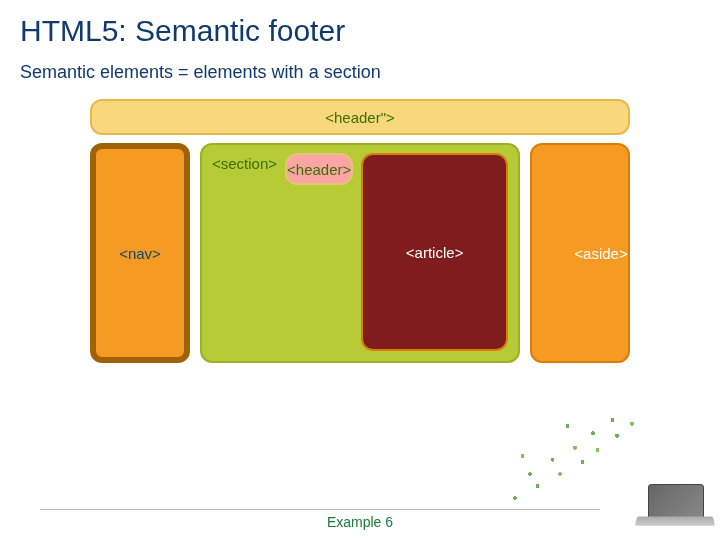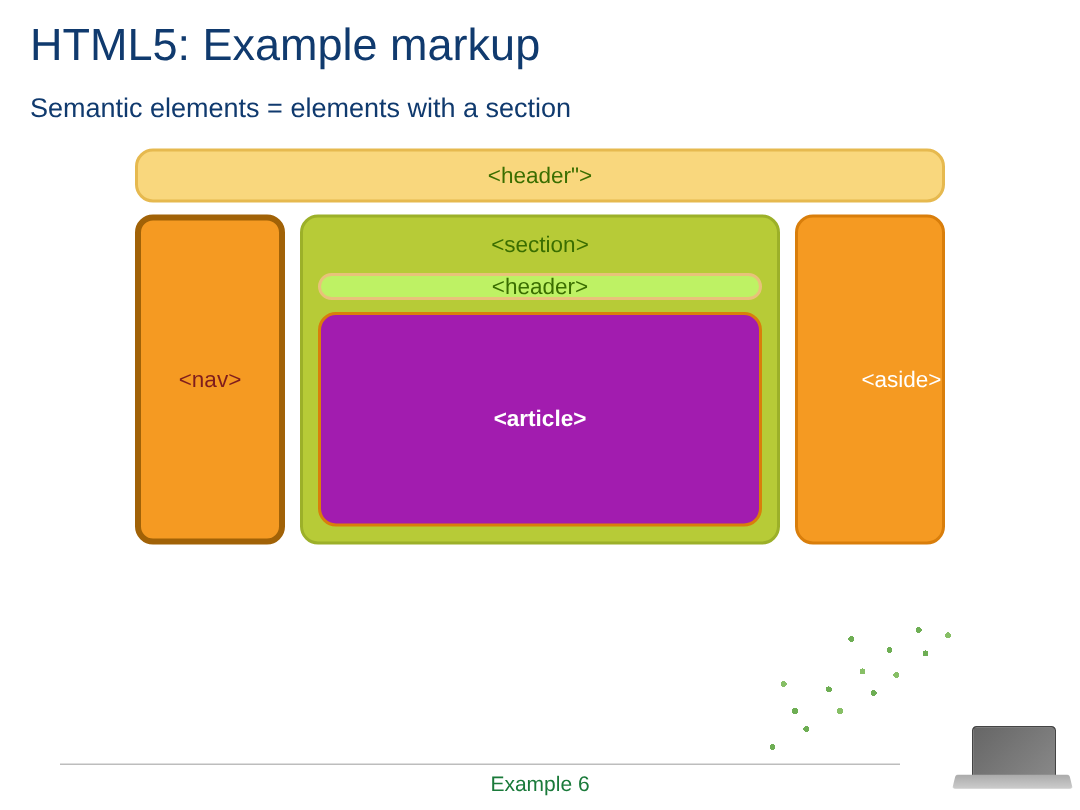--- a/index.html
+++ b/index.html
@@ -39,50 +39,49 @@
     width: 100%;
     height: 36px;
     background: #f9d77d;
     border: 2px solid #e6b94f;
     color: #3a6e00;
   }
   .mid-row { align-items: stretch; height: 220px; }
   .nav-box {
     width: 100px;
     background: #f59a22;
-    border: 4px solid #a16207;
-    color: #7f1d1d;
+    border: 6px solid #a16207;
+    color: #0c4a6e;
   }
   .section-box {
     flex: 1;
     background: #b7cb37;
     border: 2px solid #9cb029;
     padding: 8px 10px 10px 10px;
     display: flex;
-    flex-direction: column;
+    flex-direction: row;
     gap: 8px;
   }
   .section-label {
     text-align: center;
     color: #3a6e00;
     font-size: 15px;
     padding: 2px 0 2px;
   }
   .inner-header {
-    height: 18px;
-    background: #bef264;
+    height: 32px;
+    background: #fca5a5;
     border: 2px solid #e8c27a;
     color: #3a6e00;
   }
   .article-box {
     flex: 1;
-    background: #a21caf;
+    background: #7f1d1d;
     border: 2px solid #d97e0b;
     color: #ffffff;
-    font-weight: bold;
   }
   .aside-box {
     width: 100px;
     background: #f59a22;
     border: 2px solid #d97e0b;
     color: #ffffff;
     padding-left: 42px;
   }
   .footer-box {
     width: 100%;
@@ -174,21 +173,21 @@
       radial-gradient(circle 2px at 62% 36%, #4a9a2a 99%, transparent),
       radial-gradient(circle 2px at 75% 25%, #4a9a2a 99%, transparent),
       radial-gradient(circle 2px at 15% 55%, #6ab040 99%, transparent),
       radial-gradient(circle 2px at 45% 30%, #4a9a2a 99%, transparent);
     opacity: 0.8;
   }
 </style>
 </head>
 <body>
 
-<h1 class="slide-title">HTML5: Example markup</h1>
+<h1 class="slide-title">HTML5: Semantic footer</h1>
 <p class="slide-subtitle">Semantic elements = elements with a section</p>
 
 <div class="diagram">
   <div class="row">
     <div class="box header-box">&lt;header"&gt;</div>
   </div>
   <div class="row mid-row">
     <div class="box nav-box">&lt;nav&gt;</div>
     <div class="section-box box" style="align-items:stretch;justify-content:flex-start;">
       <div class="section-label">&lt;section&gt;</div>

